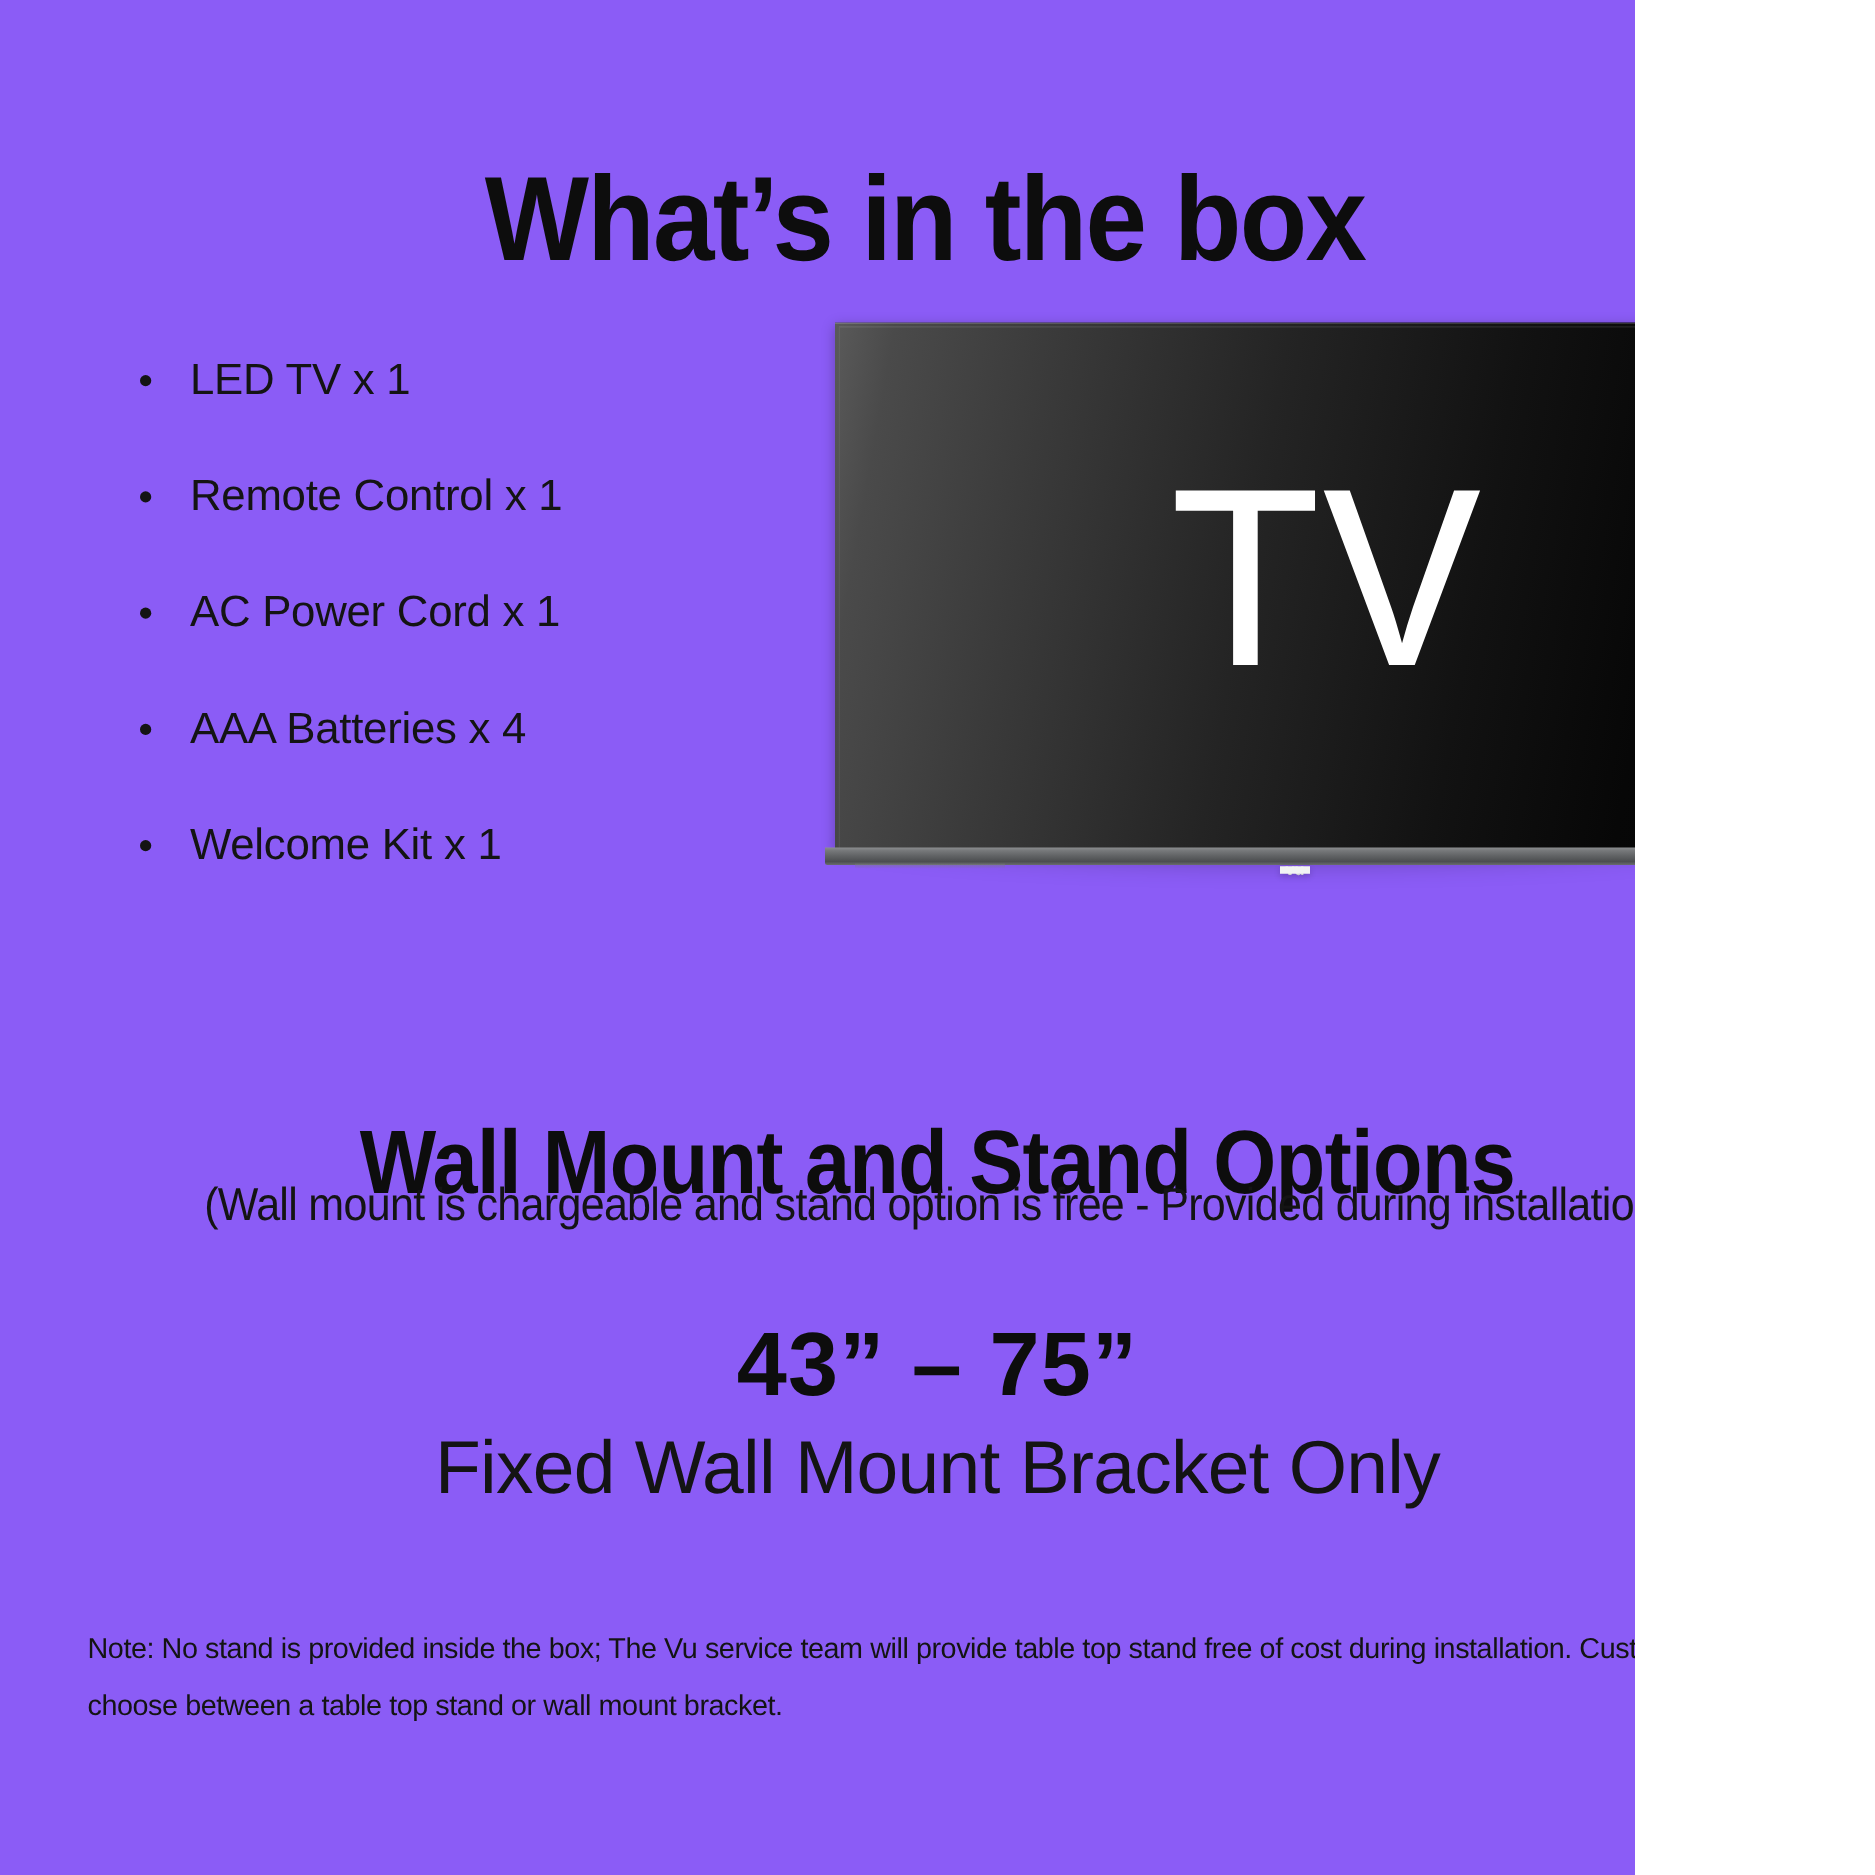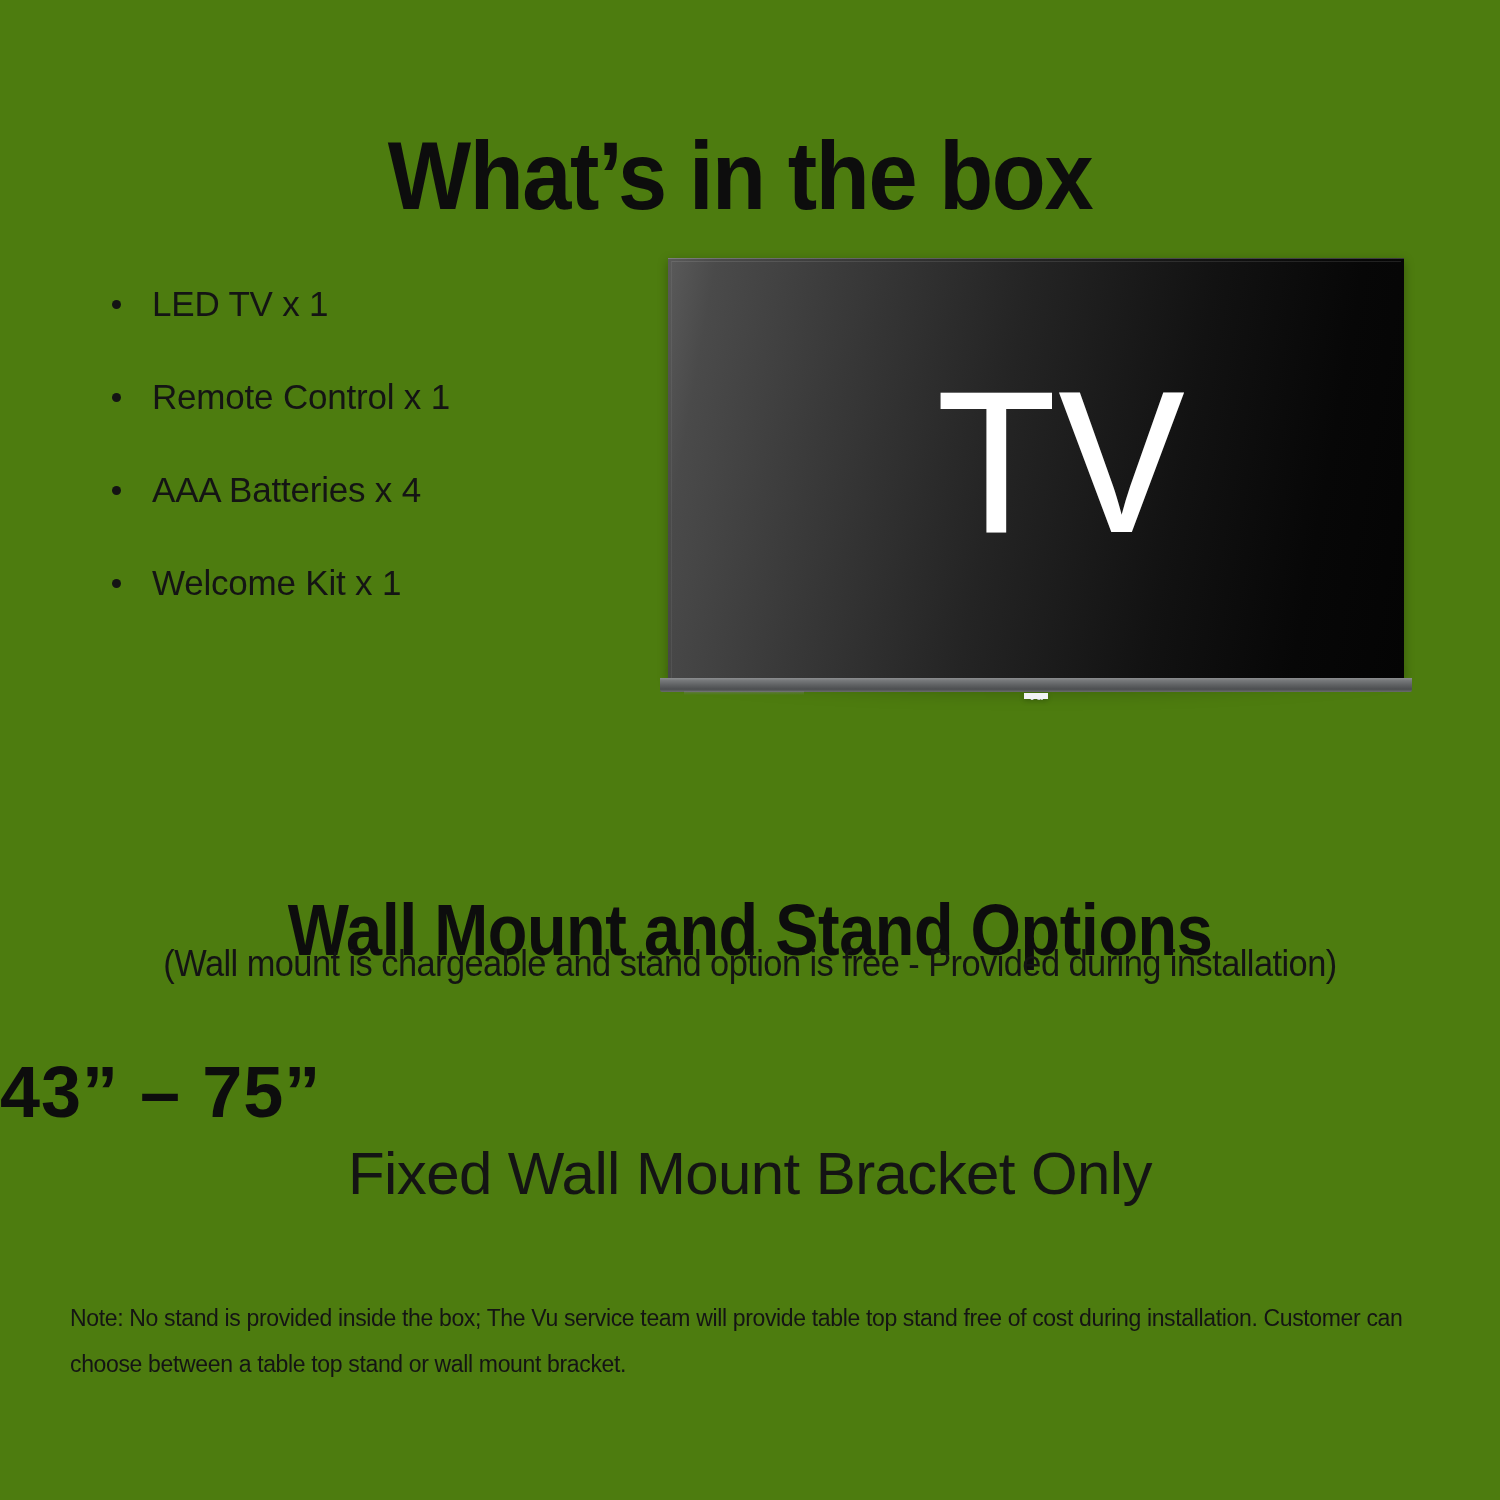--- a/index.html
+++ b/index.html
@@ -7,23 +7,23 @@
     padding: 0;
     background: #ffffff;
   }
   body {
     font-family: "Liberation Sans", sans-serif;
     color: #111111;
     -webkit-font-smoothing: antialiased;
   }
   #page {
     position: relative;
-    width: 1500px;
+    width: 1308px;
     height: 1500px;
-    background: #4d7c0f;
+    background: #8b5cf6;
     overflow: hidden;
   }
 
   
   #title {
     position: absolute;
     left: 0;
     top: 62px;
     width: 1480px;
     text-align: center;
@@ -203,21 +203,21 @@
     letter-spacing: -0.6px;
     color: #141414;
     transform: scaleX(0.93);
     transform-origin: 50% 50%;
   }
   #tv-size-range {
     position: absolute;
     left: 0;
     top: 1052px;
     width: 1500px;
-    text-align: left;
+    text-align: center;
     font-weight: 700;
     font-size: 72px;
     line-height: 80px;
     letter-spacing: 1px;
     color: #0d0d0d;
   }
   #bracket-type {
     position: absolute;
     left: 0;
     top: 1138px;
@@ -251,20 +251,24 @@
   <h1 id="title">What’s in the box</h1>
 
   <ul id="whats-in-box-list">
     <li>
       <span class="bullet-dot"></span>
       <span>LED TV x 1</span>
     </li>
     <li>
       <span class="bullet-dot"></span>
       <span>Remote Control x 1</span>
+    </li>
+    <li>
+      <span class="bullet-dot"></span>
+      <span>AC Power Cord x 1</span>
     </li>
     <li>
       <span class="bullet-dot"></span>
       <span>AAA Batteries x 4</span>
     </li>
     <li>
       <span class="bullet-dot"></span>
       <span>Welcome Kit x 1</span>
     </li>
   </ul>

